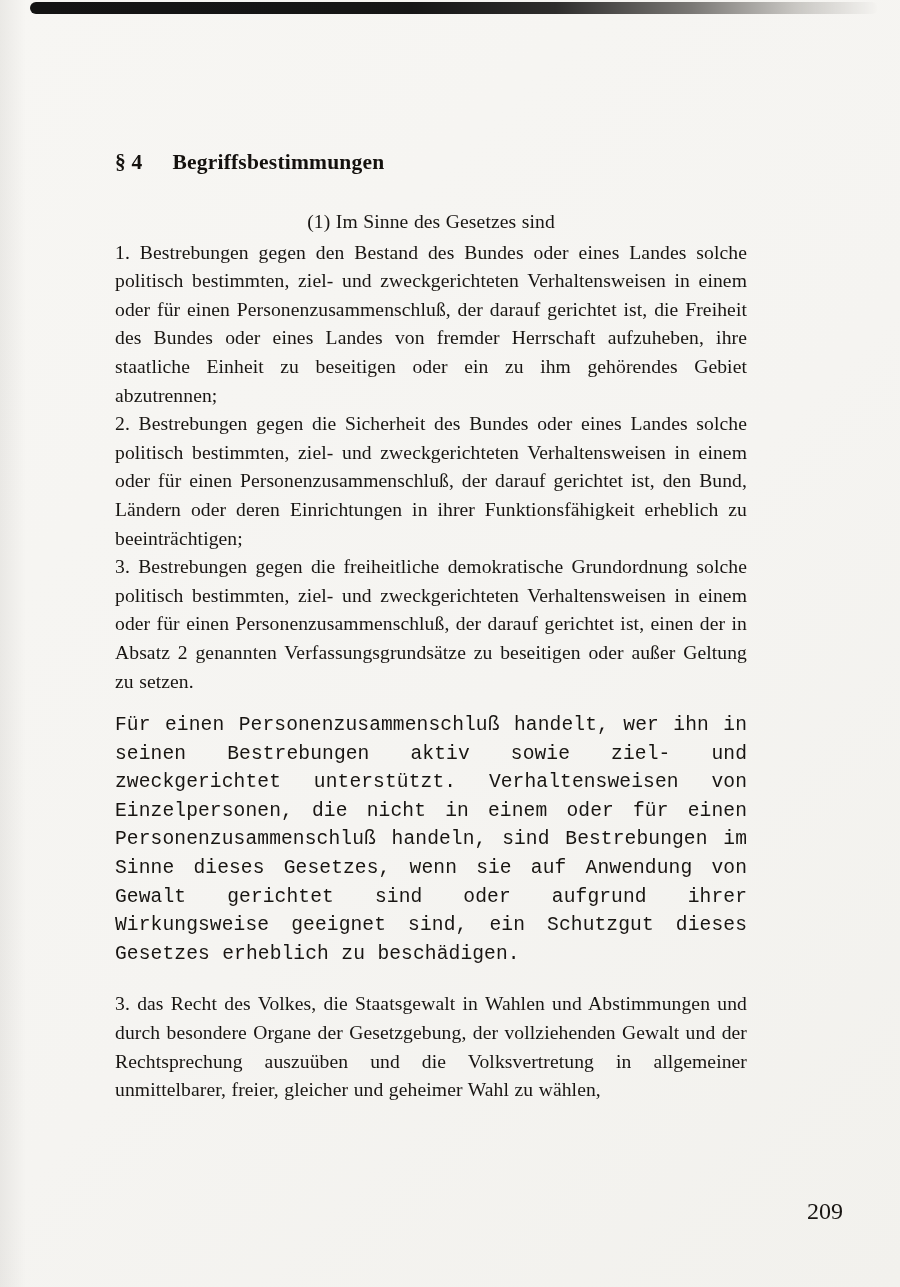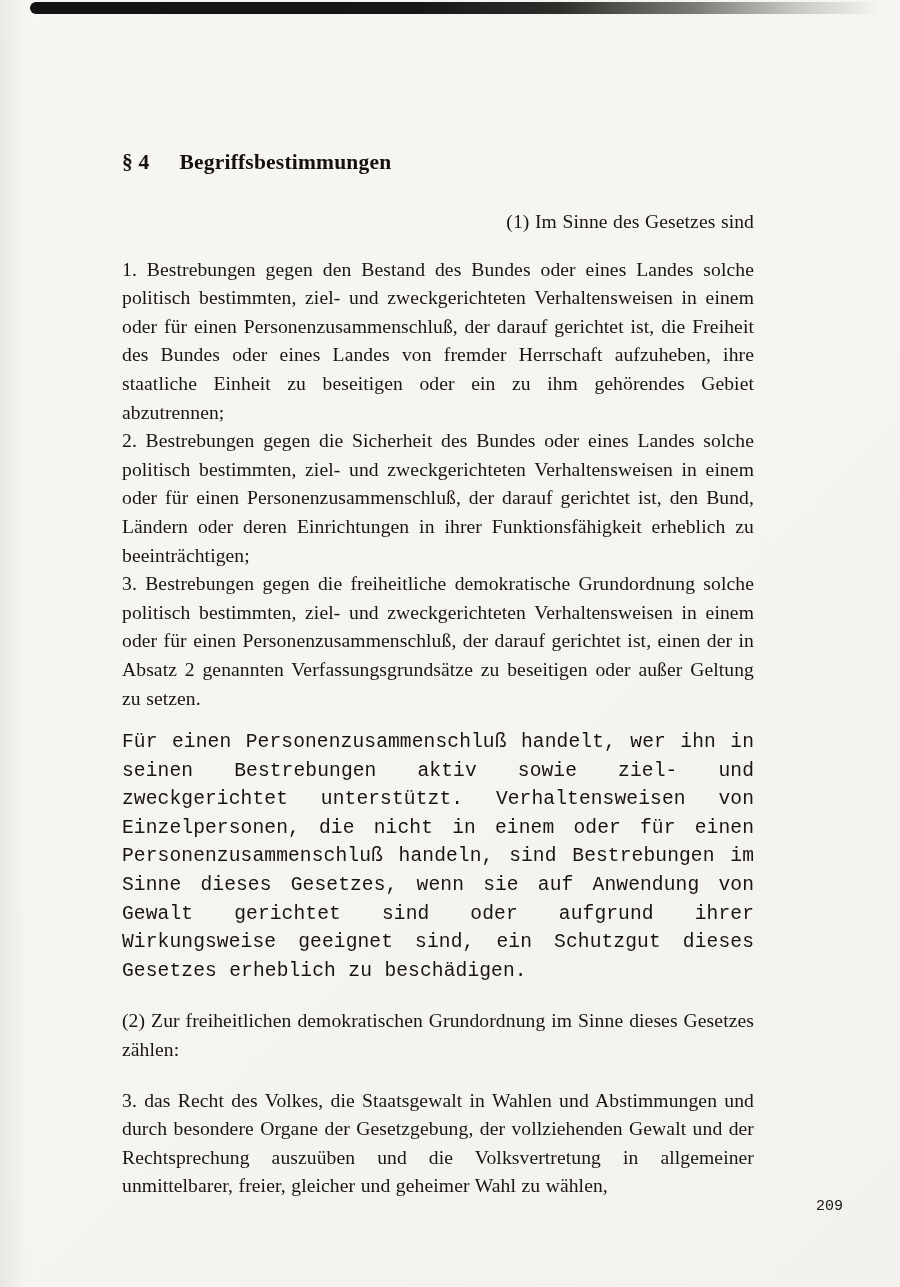--- a/index.html
+++ b/index.html
@@ -44,21 +44,21 @@
     top: 0;
     left: 0;
     width: 26px;
     height: 100%;
     background: linear-gradient(to right, rgba(120,115,110,0.10), rgba(120,115,110,0));
     pointer-events: none;
   }
   .text-area {
     position: absolute;
     top: 150px;
-    left: 122px;
+    left: 115px;
     width: 632px;
   }
   .heading {
     font-size: 21.5px;
     font-weight: bold;
     letter-spacing: 0.2px;
     margin: 0 0 33px 0;
     color: #14110e;
   }
   .heading .section-no {
@@ -66,37 +66,36 @@
   }
   p.body-text {
     margin: 0;
     font-size: 19.6px;
     line-height: 28.6px;
     text-align: justify;
     letter-spacing: 0.1px;
     word-spacing: 0.5px;
   }
   p.intro {
-    text-align: right;
-    margin-bottom: 19px;
+    text-align: center;
+    margin-bottom: 2px;
   }
   p.spaced-top {
     margin-top: 15px;
     font-family: Liberation Mono, monospace;
   }
   p.spaced-top-lg {
     margin-top: 22px;
   }
   .page-number {
     position: absolute;
     top: 1198px;
     right: 57px;
-    font-size: 15px;
+    font-size: 24px;
     color: #181512;
-    font-family: Liberation Mono, monospace;
   }
 </style>
 </head>
 <body>
 
 <div class="page">
 
   <div class="scan-bar"></div>
   <div class="edge-shade"></div>
 
@@ -109,21 +108,20 @@
     <p class="body-text intro">(1) Im Sinne des Gesetzes sind</p>
 
     <p class="body-text">1. Bestrebungen gegen den Bestand des Bundes oder eines Landes solche politisch bestimmten, ziel- und zweckgerichteten Verhaltensweisen in einem oder für einen Personenzusammenschluß, der darauf gerichtet ist, die Freiheit des Bundes oder eines Landes von fremder Herrschaft aufzuheben, ihre staatliche Einheit zu beseitigen oder ein zu ihm gehörendes Gebiet abzutrennen;</p>
 
     <p class="body-text">2. Bestrebungen gegen die Sicherheit des Bundes oder eines Landes solche politisch bestimmten, ziel- und zweckgerichteten Verhaltensweisen in einem oder für einen Personenzusammenschluß, der darauf gerichtet ist, den Bund, Ländern oder deren Einrichtungen in ihrer Funktionsfähigkeit erheblich zu beeinträchtigen;</p>
 
     <p class="body-text">3. Bestrebungen gegen die freiheitliche demokratische Grundordnung solche politisch bestimmten, ziel- und zweckgerichteten Verhaltensweisen in einem oder für einen Personenzusammenschluß, der darauf gerichtet ist, einen der in Absatz 2 genannten Verfassungsgrundsätze zu beseitigen oder außer Geltung zu setzen.</p>
 
     <p class="body-text spaced-top">Für einen Personenzusammenschluß handelt, wer ihn in seinen Bestrebungen aktiv sowie ziel- und zweckgerichtet unterstützt. Verhaltensweisen von Einzelpersonen, die nicht in einem oder für einen Personenzusammenschluß handeln, sind Bestrebungen im Sinne dieses Gesetzes, wenn sie auf Anwendung von Gewalt gerichtet sind oder aufgrund ihrer Wirkungsweise geeignet sind, ein Schutzgut dieses Gesetzes erheblich zu beschädigen.</p>
 
-    <p class="body-text spaced-top-lg">(2) Zur freiheitlichen demokratischen Grundordnung im Sinne dieses Gesetzes zählen:</p>
 
     <p class="body-text spaced-top-lg">3. das Recht des Volkes, die Staatsgewalt in Wahlen und Abstimmungen und durch besondere Organe der Gesetzgebung, der vollziehenden Gewalt und der Rechtsprechung auszuüben und die Volksvertretung in allgemeiner unmittelbarer, freier, gleicher und geheimer Wahl zu wählen,</p>
 
   </div>
 
   <div class="page-number">209</div>
 
 </div>
 
 </body></html>

